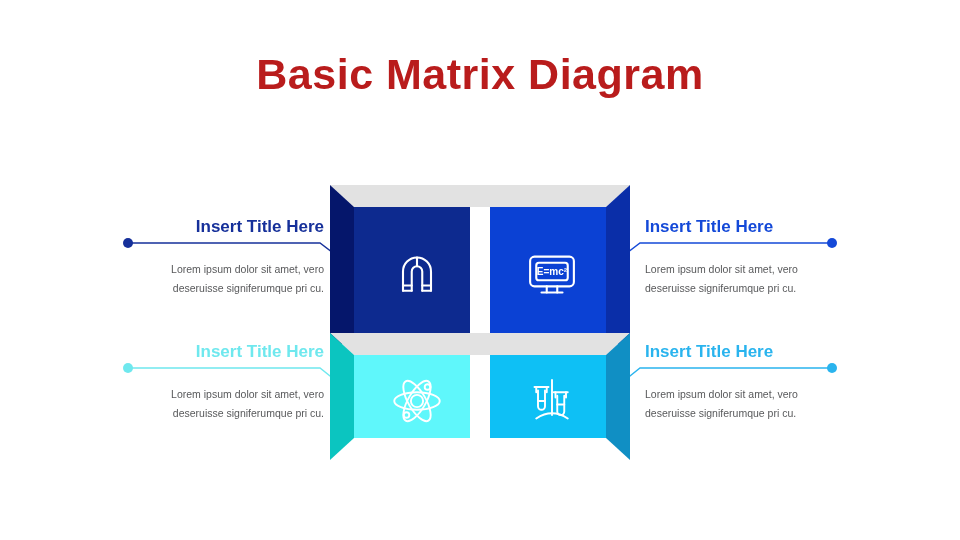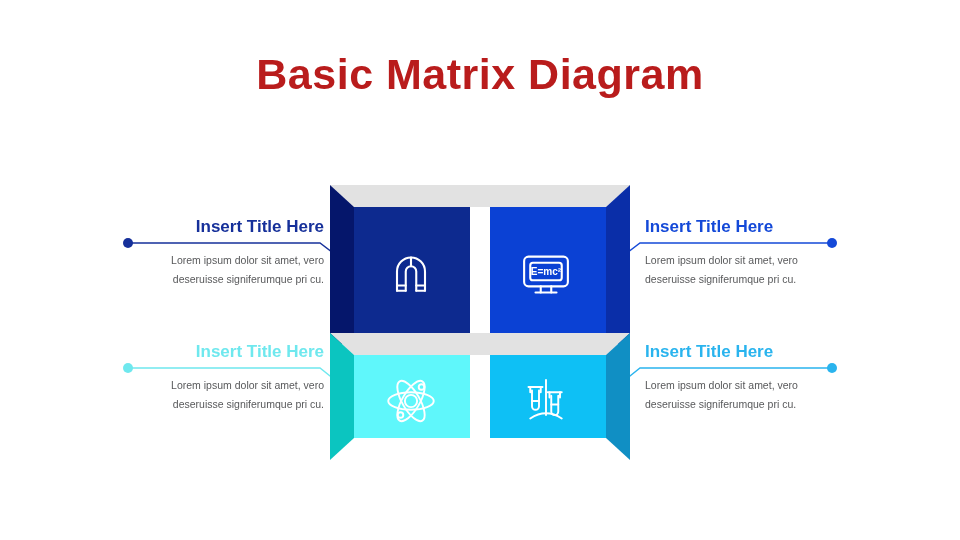--- a/index.html
+++ b/index.html
@@ -25,41 +25,41 @@
 
   
   .matrix {
     position:absolute;
     left:330px; top:185px;
     width:300px; height:275px;
   }
   .matrix svg { display:block; }
 
   
-  .icon-layer { position:absolute; left:1px; top:0; width:300px; height:275px; pointer-events:none; }
+  .icon-layer { position:absolute; left:7px; top:0; width:300px; height:275px; pointer-events:none; }
   .icon-slot { position:absolute; width:56px; height:56px; }
   .icon-slot svg { width:100%; height:100%; display:block; }
   .icon-tl { left:52px;  top:62px;  }
   .icon-tr { left:187px; top:62px;  }
   .icon-bl { left:52px;  top:188px; }
   .icon-br { left:187px; top:188px; }
 
   
   .callout { position:absolute; width:200px; }
   .callout .c-title {
     font-size:17px;
     font-weight:bold;
     line-height:1.1;
     white-space:nowrap;
   }
   .callout .c-body {
     font-size:10.5px;
     line-height:1.85;
     color:#58595b;
-    margin-top:14px;
+    margin-top:23px;
   }
 
   .callout.left  { text-align:right; }
   .callout.right { text-align:left;  }
 
   .co-tl { left:124px; top:218px; }
   .co-bl { left:124px; top:343px; }
   .co-tr { left:645px; top:218px; }
   .co-br { left:645px; top:343px; }
 

